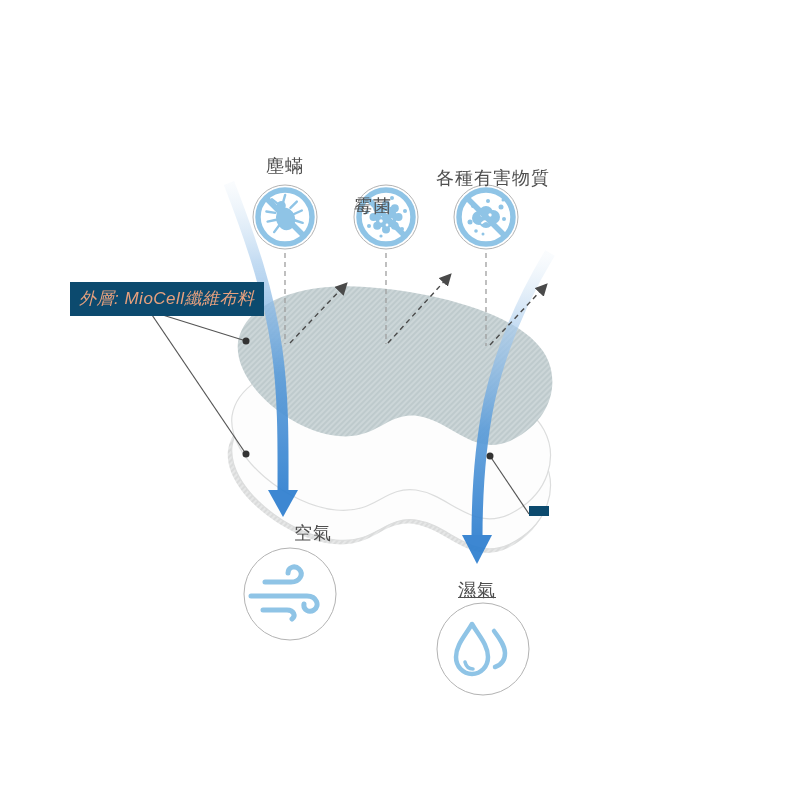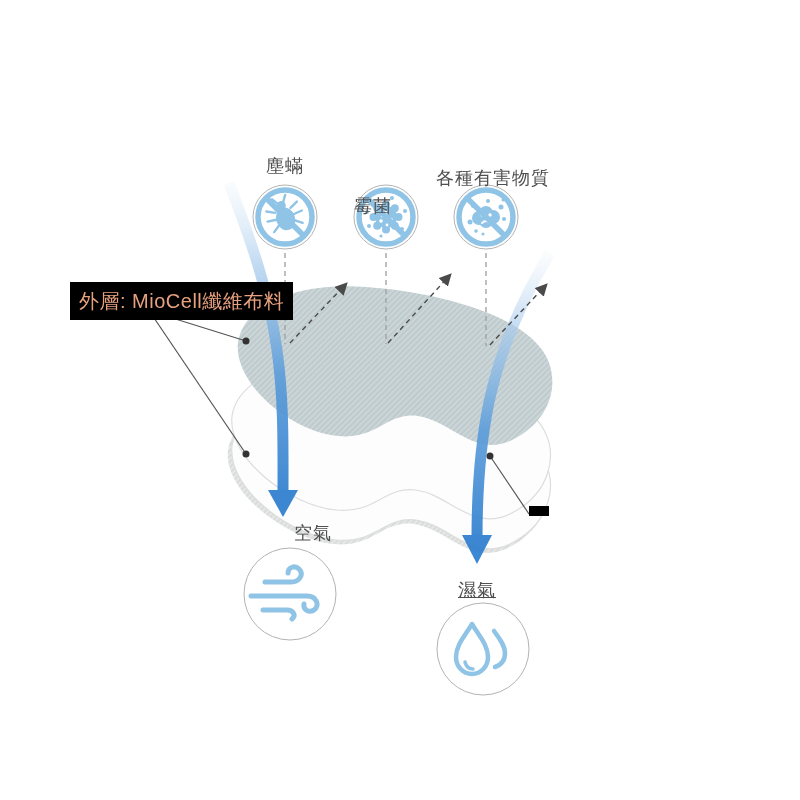--- a/index.html
+++ b/index.html
@@ -6,23 +6,23 @@
   .stage{
     position:relative;width:800px;height:800px;background:#ffffff;overflow:hidden;
     font-family:"Liberation Sans","DejaVu Sans",sans-serif;
   }
   .stage svg{position:absolute;left:0;top:0;}
   .lbl{
     position:absolute;transform:translateX(-50%);
     font-size:18px;color:#4f4f4f;letter-spacing:1px;white-space:nowrap;
   }
   .callout{
-    position:absolute;background:#000000;color:#e8a17e;
-    font-size:20px;line-height:1.5;white-space:nowrap;
-    padding:4px 9px;letter-spacing:0.5px;
+    position:absolute;background:#0c4a6e;color:#e8a17e;
+    font-size:17px;line-height:1.5;white-space:nowrap;
+    padding:4px 9px;letter-spacing:0.5px;font-style:italic;
   }
   .callout .line{display:block;}
 </style>
 </head>
 <body>
 
 <div class="stage">
 
   <svg width="800" height="800" viewBox="0 0 800 800">
     <defs>

